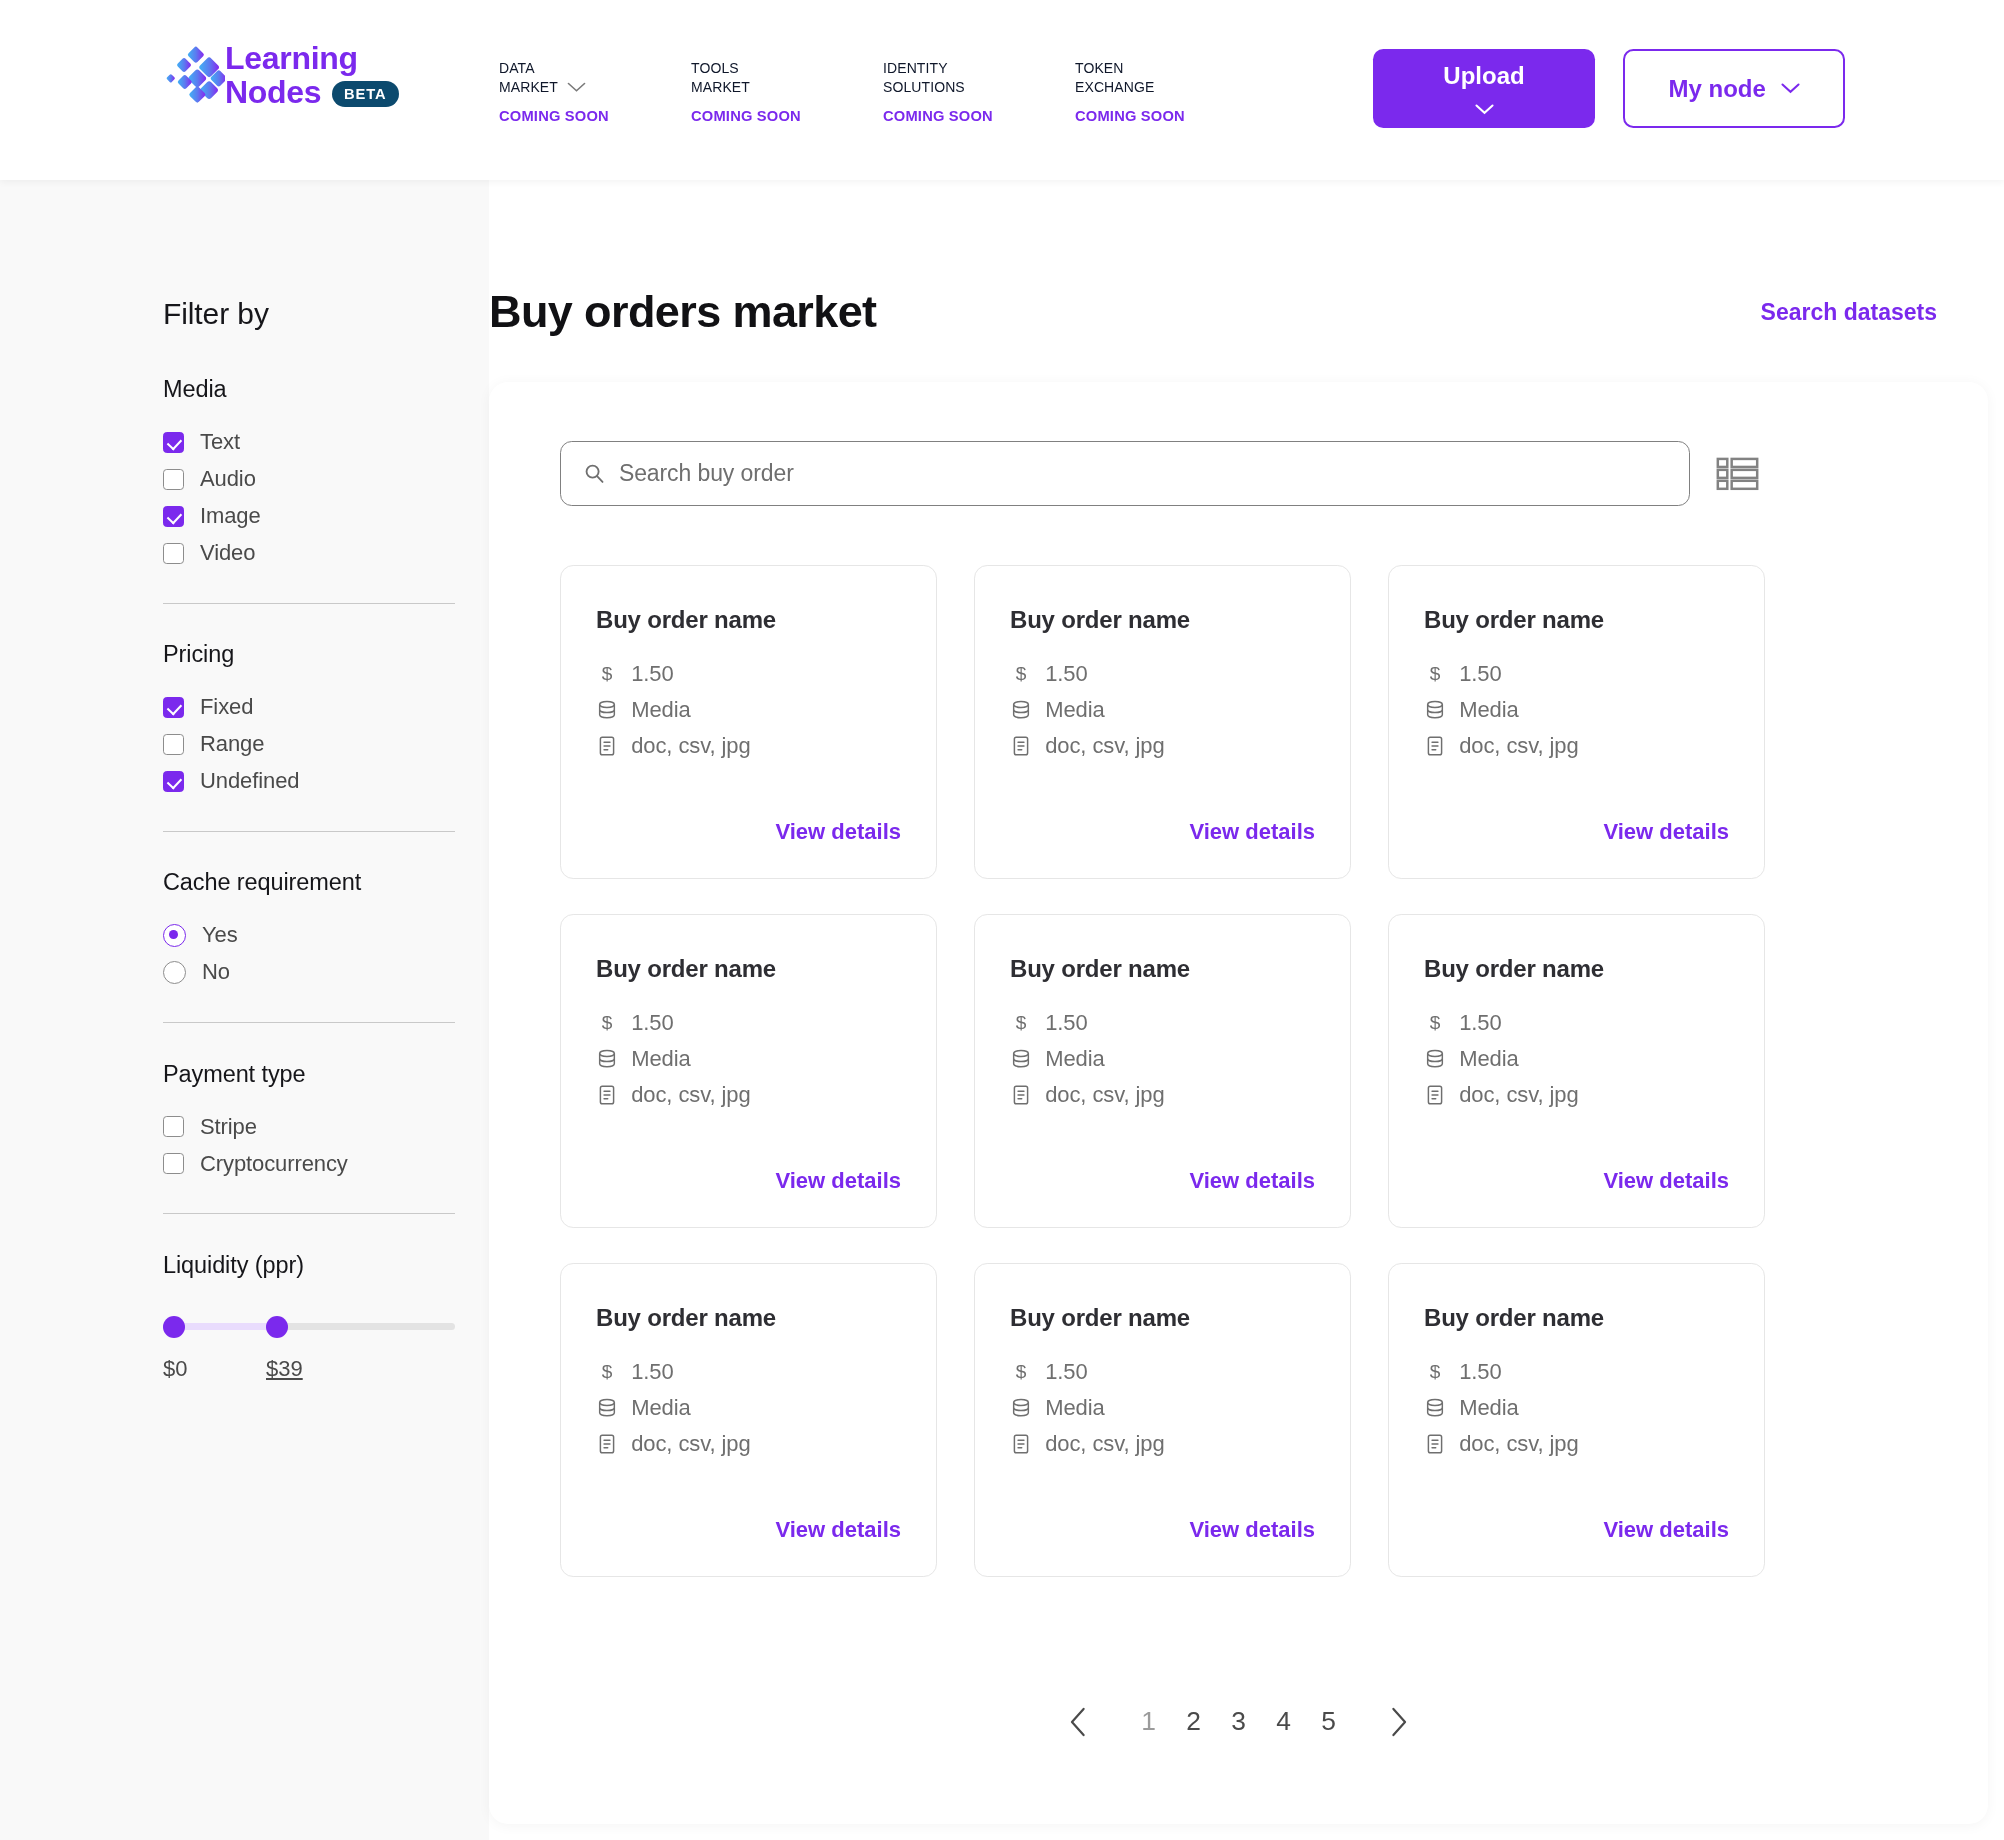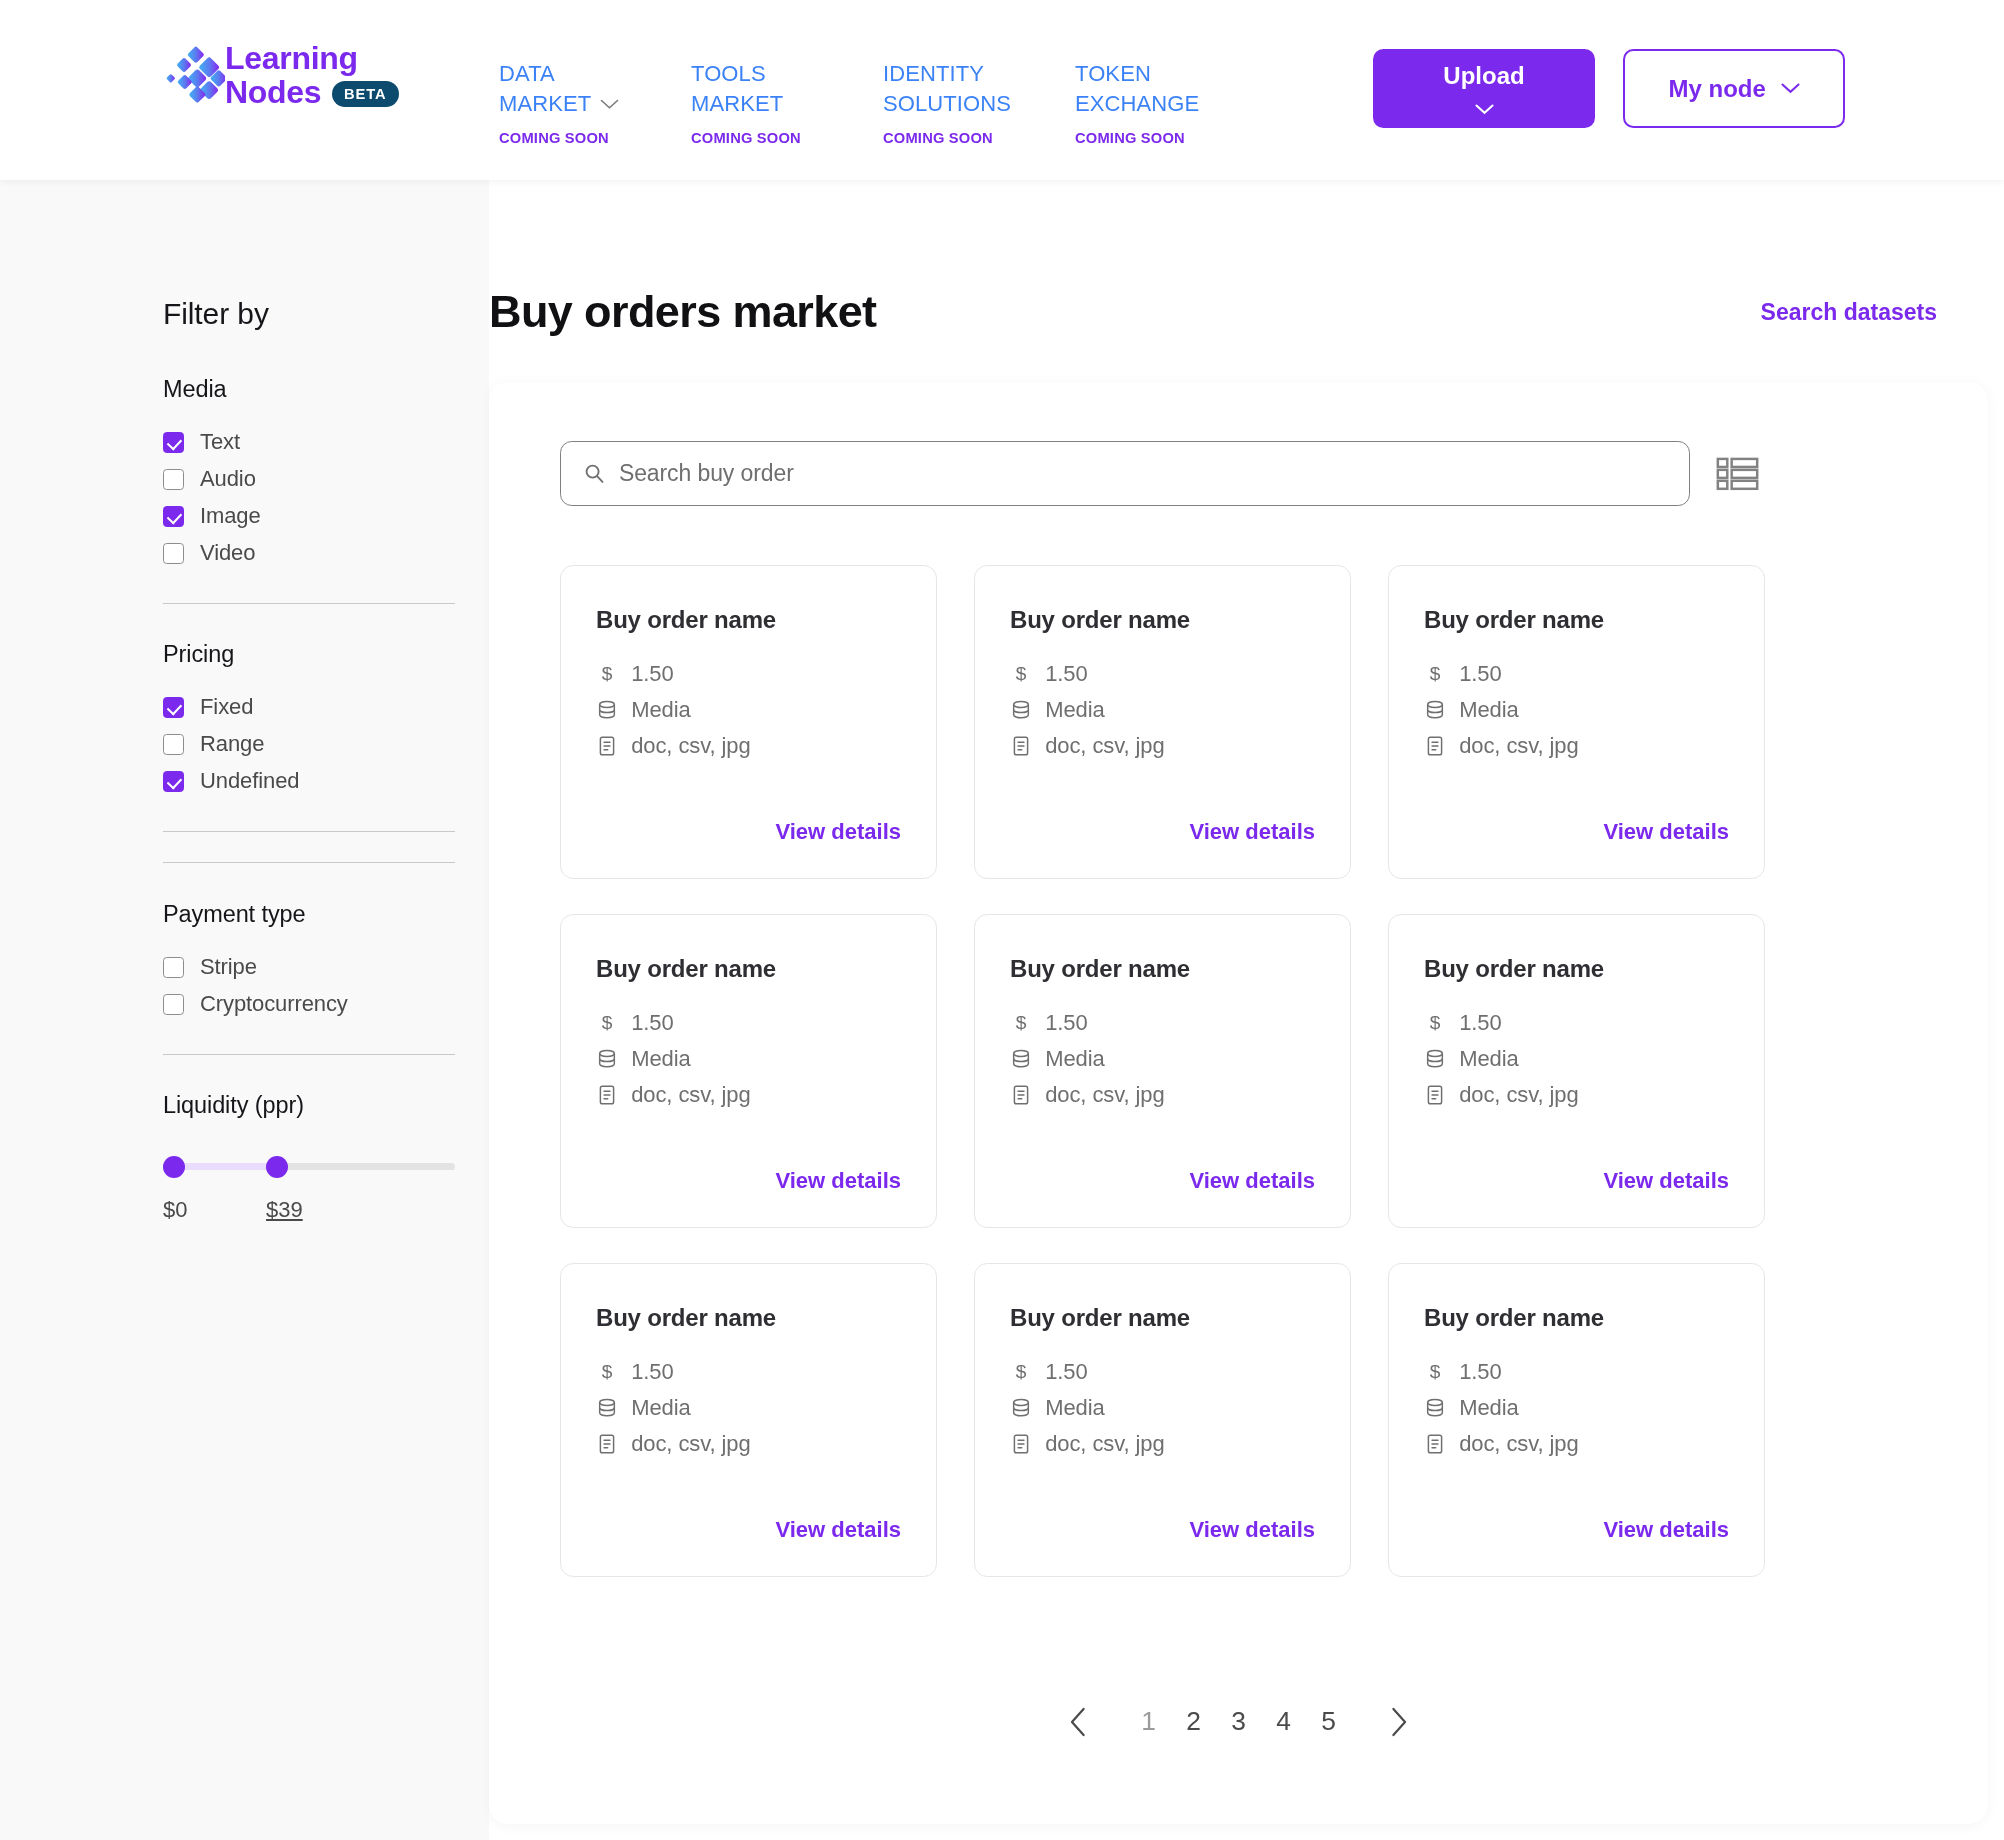--- a/index.html
+++ b/index.html
@@ -32,21 +32,21 @@
   .beta-badge {
     background: #0c4a6e; color: #ffffff;
     font-size: 14.7px; font-weight: 700; letter-spacing: 0.9px;
     padding: 5.1px 12.5px 4.4px; border-radius: 14.7px;
     position: relative; top: 1.5px;
   }
 
   .nav { position: absolute; left: 499px; top: 59px; display: flex; gap: 0; }
   .nav-item { width: 192px; }
   .nav-label {
-    font-size: 22px; color: #3b82f6; line-height: 1.37;
+    font-size: 14px; color: #0f172a; line-height: 1.37;
     letter-spacing: 0.1px; font-weight: 400;
     display: flex; flex-wrap: wrap; align-items: baseline; gap: 0 7.3px;
   }
   .nav-label .w { display: block; width: 100%; }
   .nav-label .w2 { display: inline-flex; align-items: center; gap: 8.8px; }
   .nav-chev { display: inline-block; }
   .nav-sub {
     font-size: 14.7px; color: #7b29ed; font-weight: 700;
     letter-spacing: 0.2px; margin-top: 10.3px;
   }
@@ -378,20 +378,31 @@
         <span class="cbox"></span>
         <span class="frow-label">Range</span>
       </div>
       <div class="frow">
         <span class="cbox on"></span>
         <span class="frow-label">Undefined</span>
       </div>
     </div>
     <div class="divider"></div>
 
+    <div class="fgroup tight">
+      <div class="fgroup-title">Cache requirement</div>
+      <div class="frow">
+        <span class="radio on"></span>
+        <span class="frow-label">Yes</span>
+      </div>
+      <div class="frow">
+        <span class="radio"></span>
+        <span class="frow-label">No</span>
+      </div>
+    </div>
     <div class="divider"></div>
 
     <div class="fgroup tight">
       <div class="fgroup-title">Payment type</div>
       <div class="frow">
         <span class="cbox"></span>
         <span class="frow-label">Stripe</span>
       </div>
       <div class="frow">
         <span class="cbox"></span>

